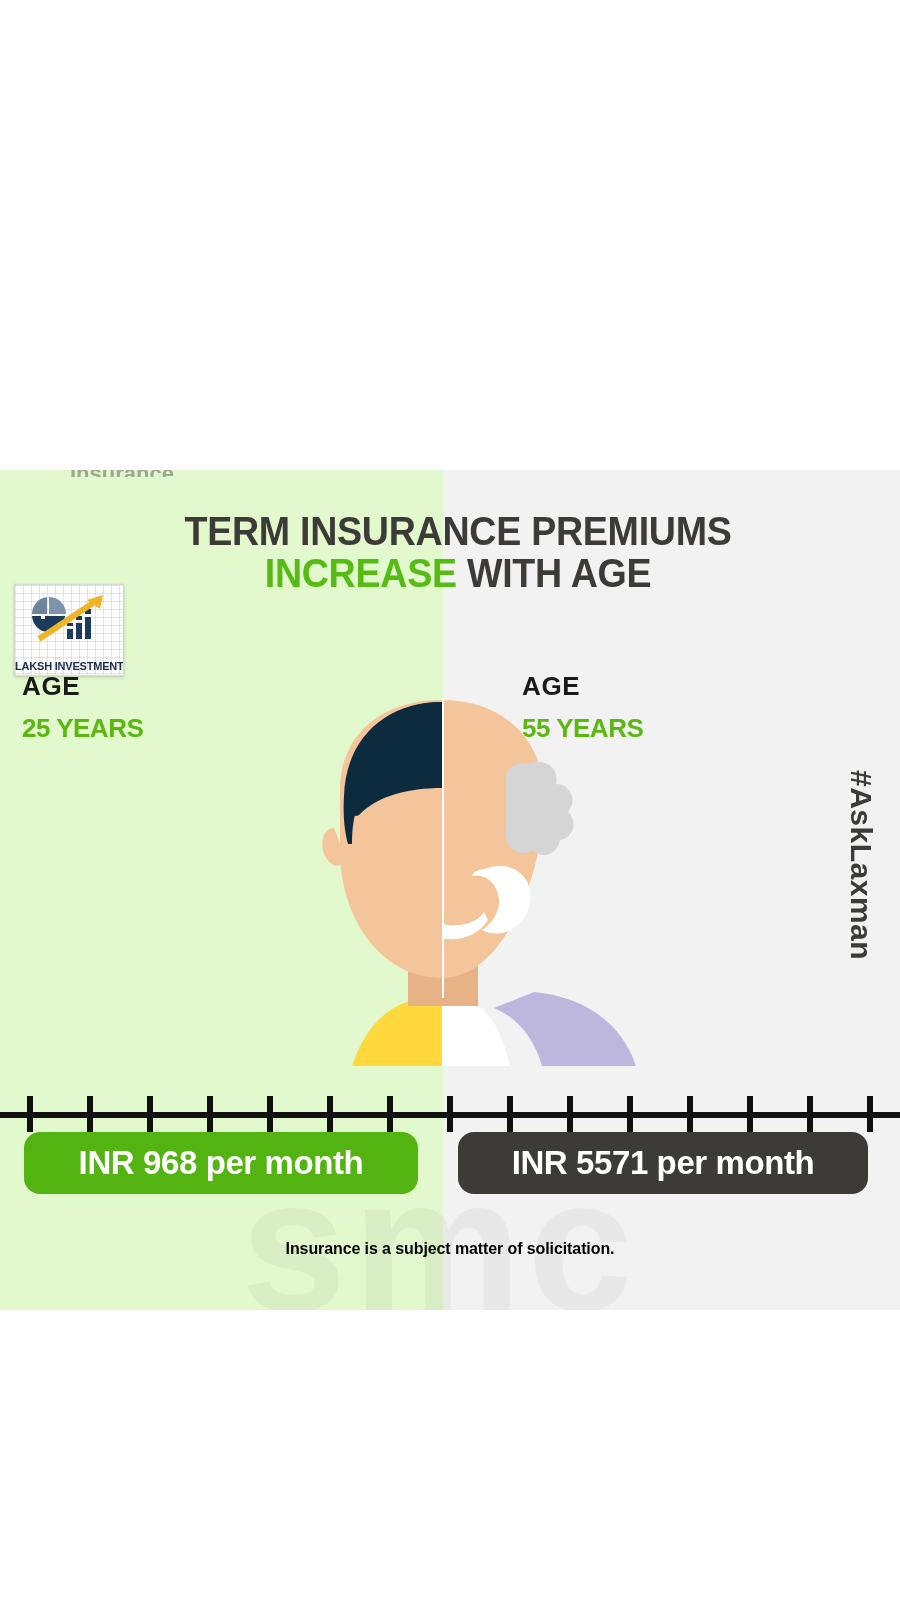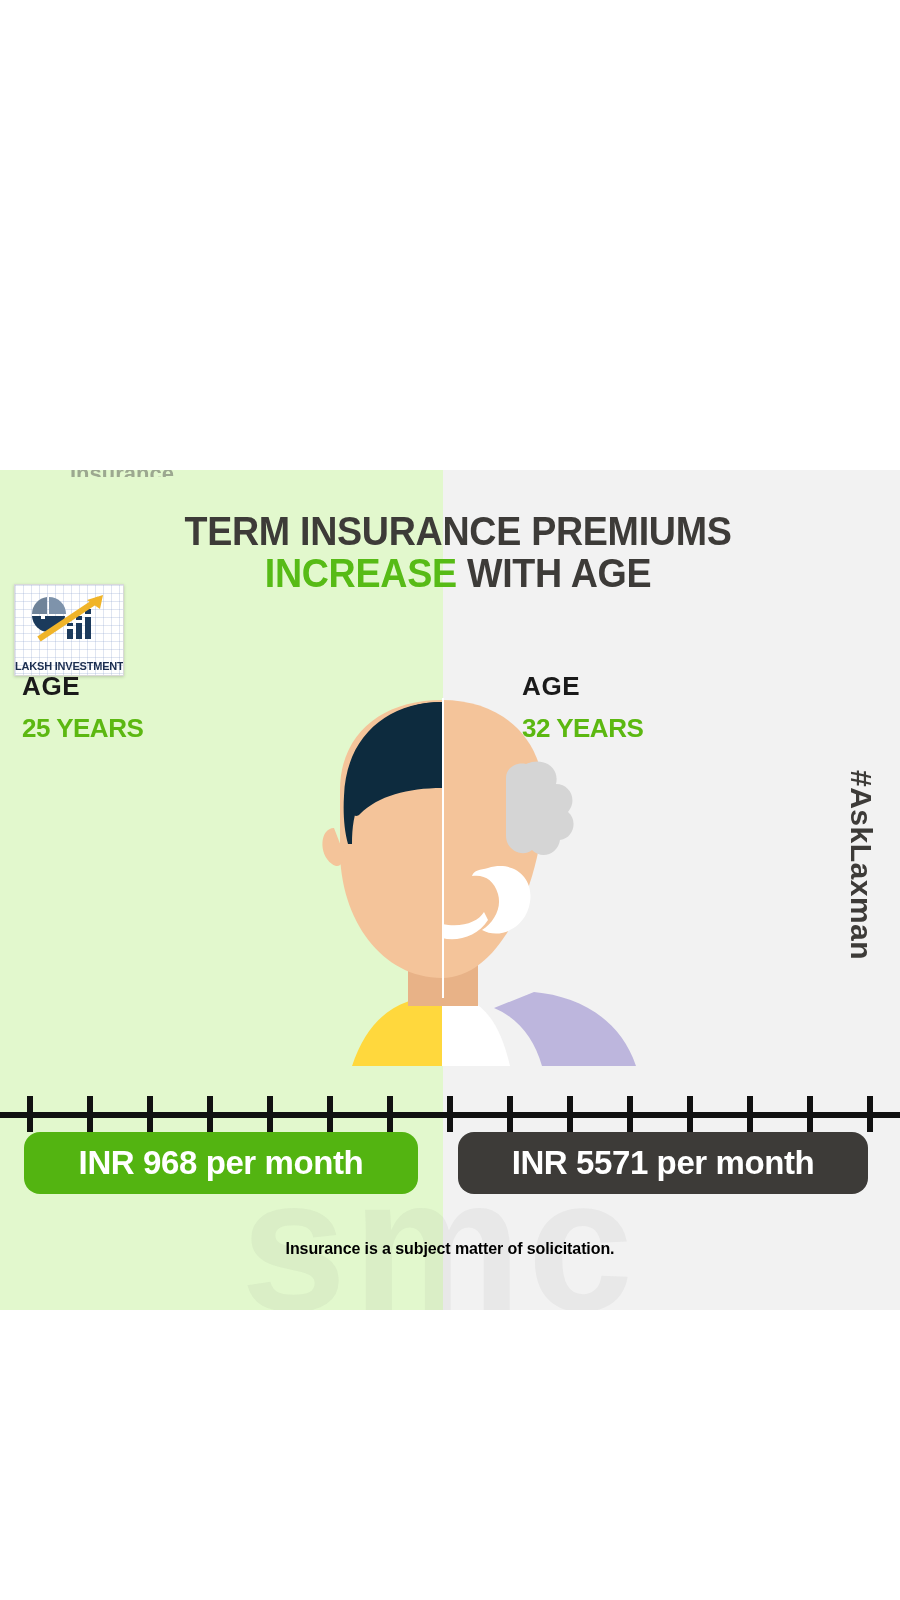--- a/index.html
+++ b/index.html
@@ -352,19 +352,19 @@
     <div class="badge badge-right">
       <span class="badge-text">INR 5571 per month</span>
     </div>
 
     <div class="age-block age-left">
       <div class="age-word">AGE</div>
       <div class="age-value">25 YEARS</div>
     </div>
     <div class="age-block age-right">
       <div class="age-word">AGE</div>
-      <div class="age-value">32 YEARS</div>
+      <div class="age-value">55 YEARS</div>
     </div>
 
     <div class="disclaimer">Insurance is a subject matter of solicitation.</div>
 
   </div>
 </div>
 
 </body></html>

